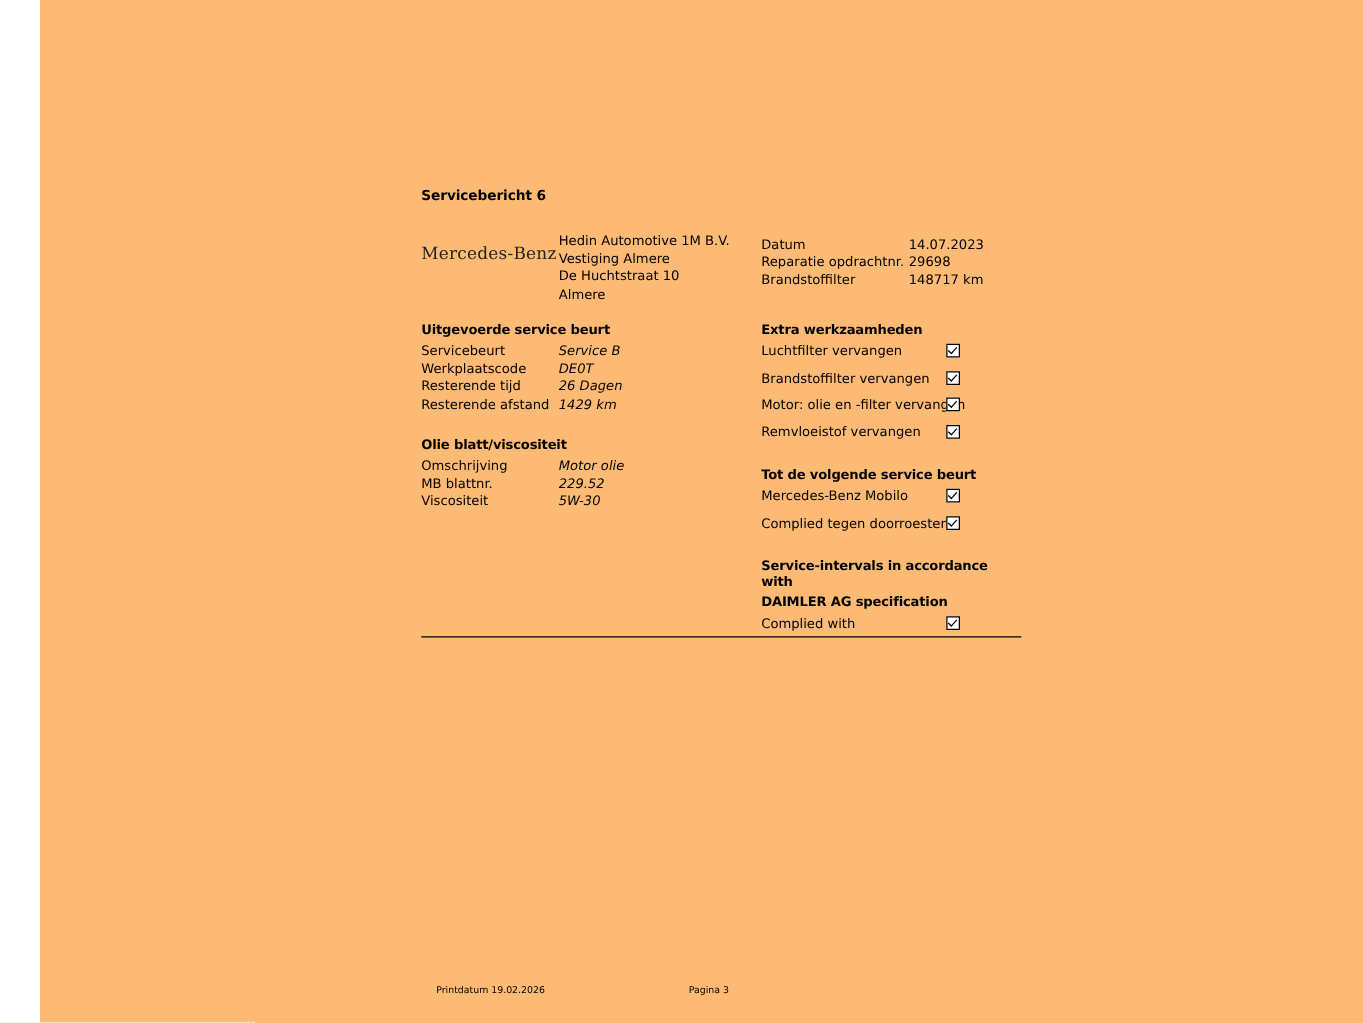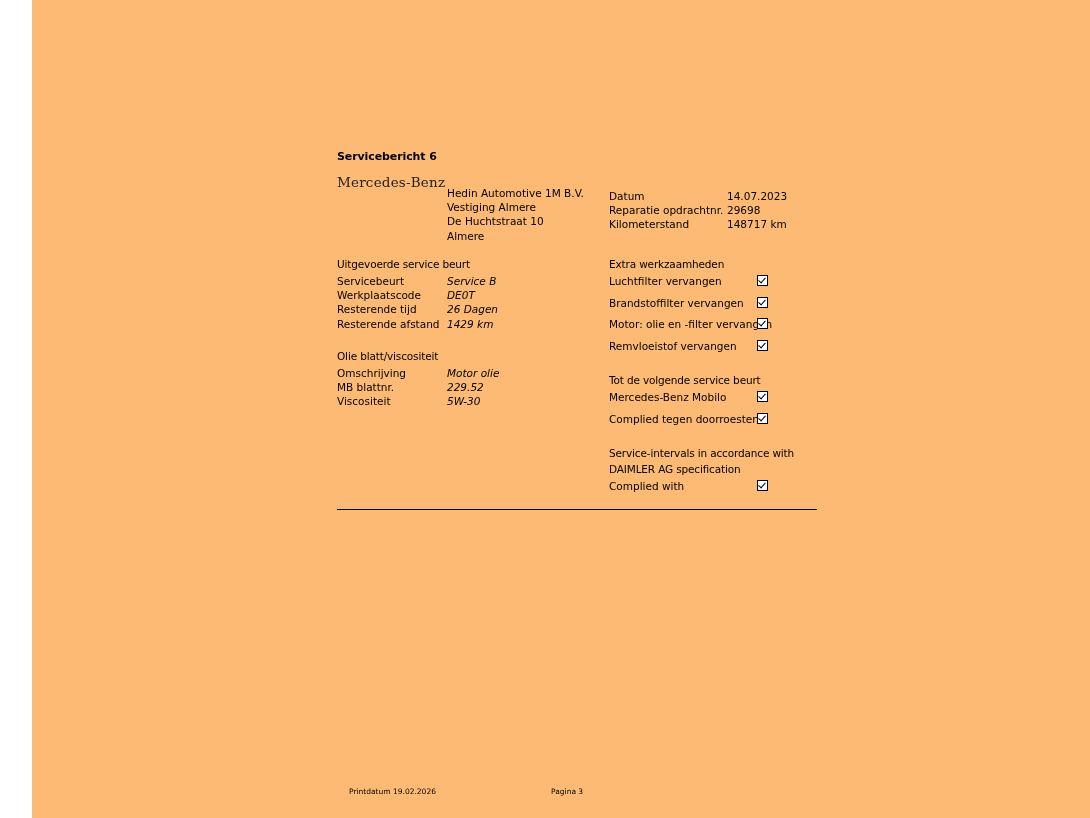--- a/index.html
+++ b/index.html
@@ -43,21 +43,21 @@
 
   
   .top-area {
     position: relative;
     height: 75px;
   }
 
   .logo-wrap {
     position: absolute;
     left: 0;
-    top: 3px;
+    top: 24px;
     width: 105px;
   }
   .logo-text {
     font-family: "DejaVu Serif", "Liberation Serif", serif;
     font-size: 13.5px;
     letter-spacing: 0.2px;
     color: #222;
     white-space: nowrap;
   }
 
@@ -106,21 +106,21 @@
     left: 272px;
     top: 0;
     width: 208px;
   }
 
   .section {
     margin-bottom: 14px;
   }
   .section-title {
     font-size: 10.5px;
-    font-weight: normal;
+    font-weight: bold;
     letter-spacing: -0.15px;
     margin-bottom: 3px;
     line-height: 13px;
   }
 
   .kv-row {
     position: relative;
     font-size: 10.5px;
     line-height: 14.2px;
     height: 14.2px;
@@ -223,21 +223,21 @@
       <div class="meta-block">
         <div class="meta-row">
           <span class="mk">Datum</span>
           <span class="mv">14.07.2023</span>
         </div>
         <div class="meta-row">
           <span class="mk">Reparatie opdrachtnr.</span>
           <span class="mv">29698</span>
         </div>
         <div class="meta-row">
-          <span class="mk">Kilometerstand</span>
+          <span class="mk">Brandstoffilter</span>
           <span class="mv">148717 km</span>
         </div>
       </div>
 
     </div>
 
     <div class="columns">
 
       <div class="col-left">
 

